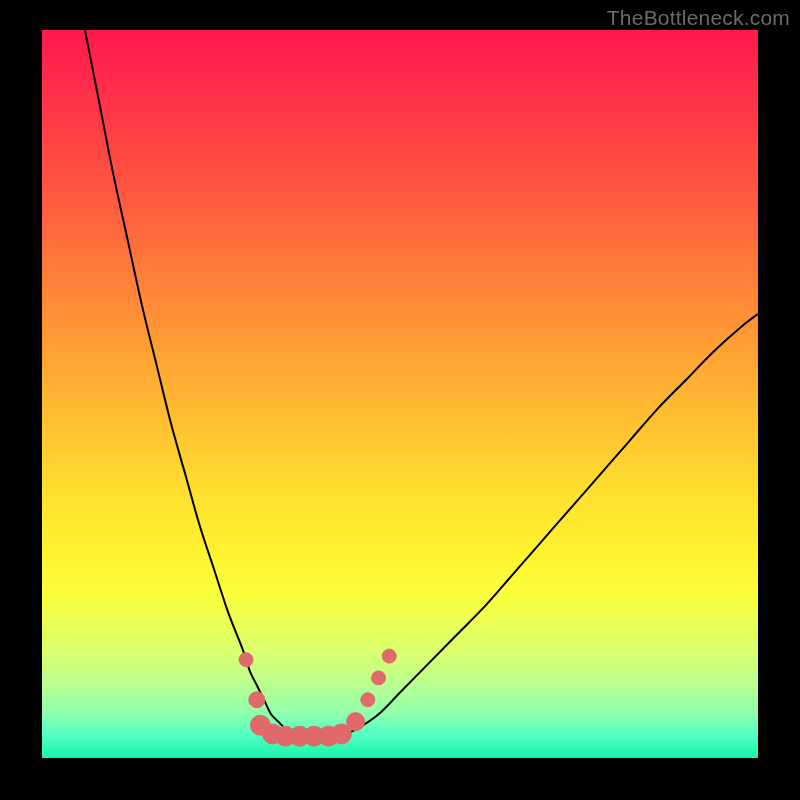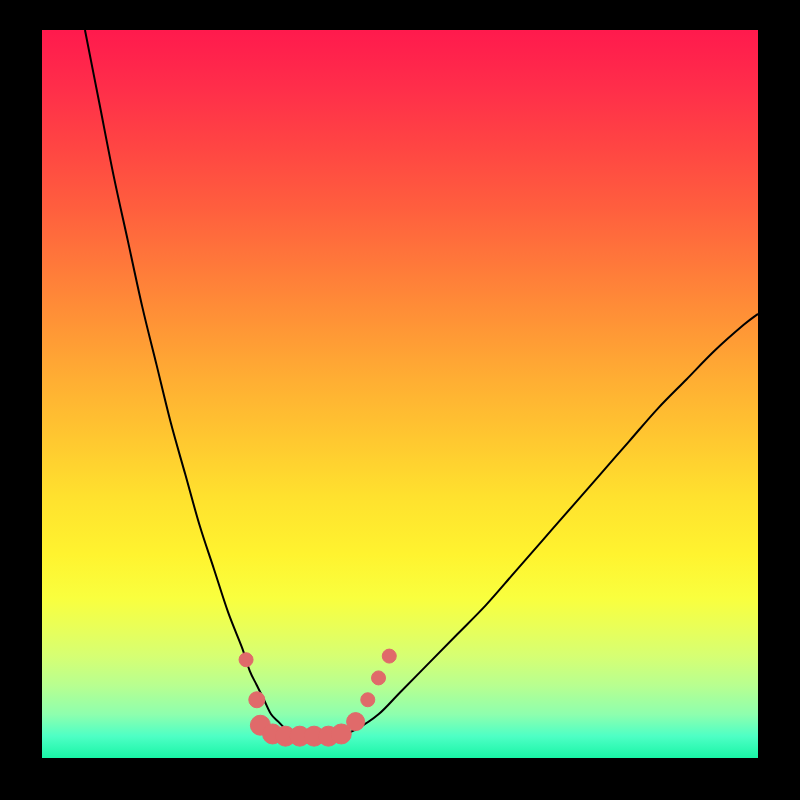--- a/index.html
+++ b/index.html
@@ -82,13 +82,14 @@
           <circle cx="272.08" cy="706.16" r="10" fill="#e06a6a" stroke="#e06a6a"></circle>
           <circle cx="286.40000000000003" cy="706.16" r="10" fill="#e06a6a" stroke="#e06a6a"></circle>
           <circle cx="299.288" cy="703.976" r="10" fill="#e06a6a" stroke="#e06a6a"></circle>
           <circle cx="313.60799999999995" cy="691.6" r="9" fill="#e06a6a" stroke="#e06a6a"></circle>
           <circle cx="325.78000000000003" cy="669.76" r="7" fill="#e06a6a" stroke="#e06a6a"></circle>
           <circle cx="336.52" cy="647.92" r="7" fill="#e06a6a" stroke="#e06a6a"></circle>
           <circle cx="347.26" cy="626.0799999999999" r="7" fill="#e06a6a" stroke="#e06a6a"></circle>
         </g>
     </svg>
   </div>
+  <div class="watermark">TheBottleneck.com</div>
 </div>
 
 </body></html>

